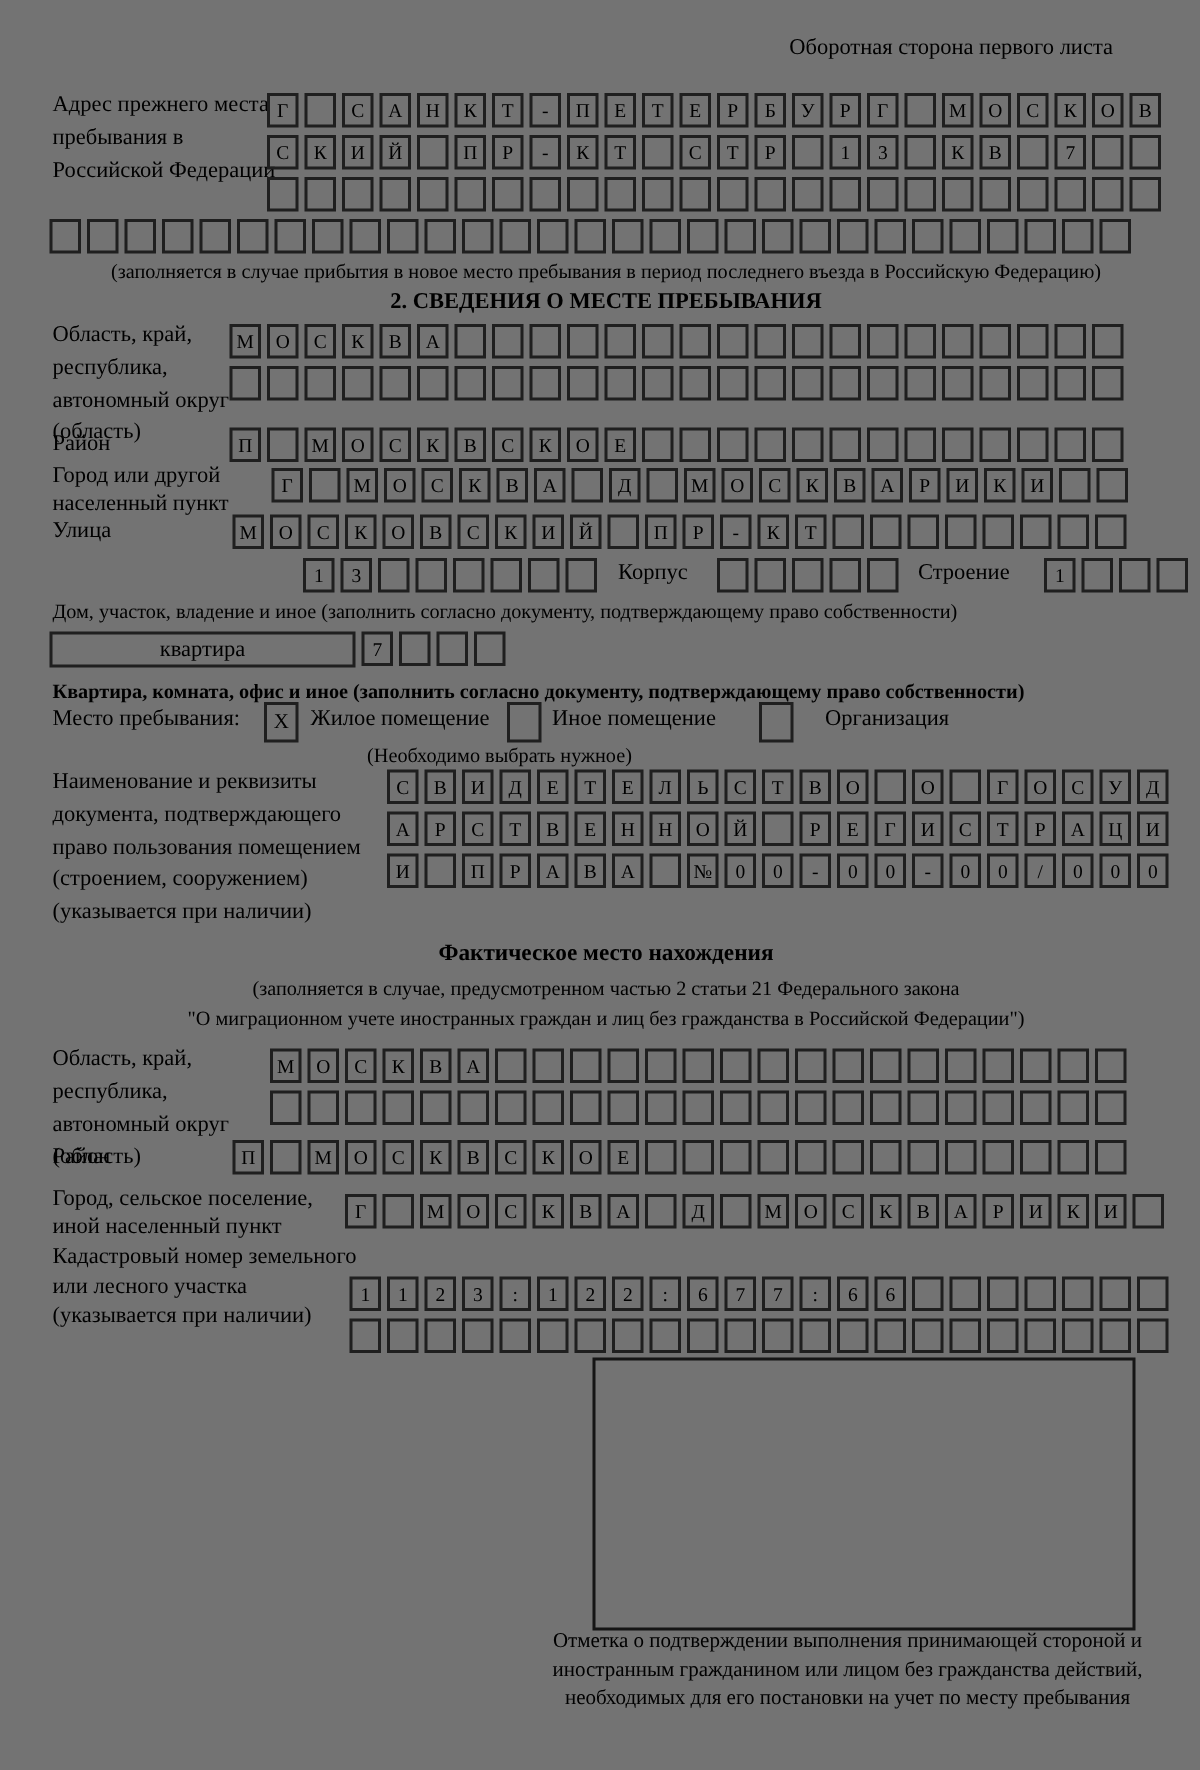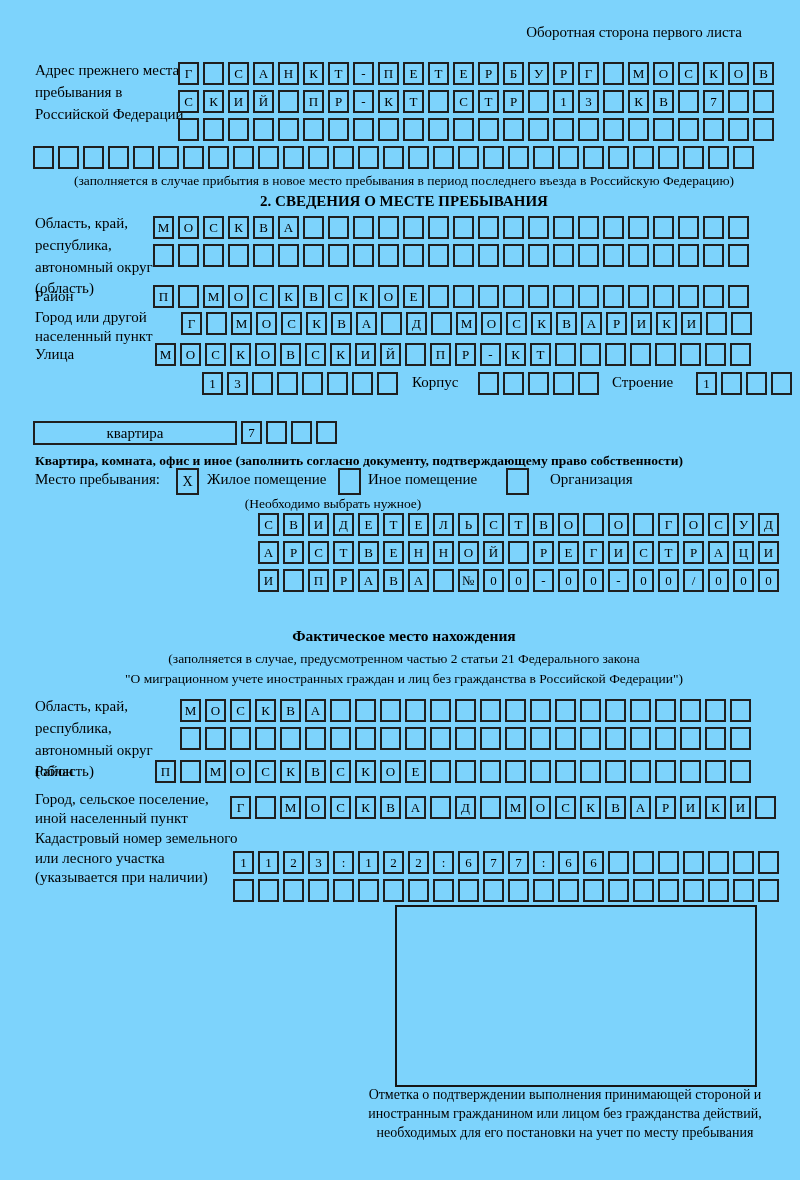--- a/index.html
+++ b/index.html
@@ -1,16 +1,16 @@
 <!DOCTYPE html>
 <html><head>
 <meta charset="utf-8">
 <style>
   html,body{margin:0;padding:0;background:#fff;}
-  #page{position:relative;width:800px;height:1180px;background:#7dd3fc;color:#000;
+  #page{position:relative;width:800px;height:1180px;background:#737373;color:#000;
         font-family:"Liberation Serif",serif;overflow:hidden;}
   .lbl{position:absolute;font-size:15px;line-height:1.45;}
   .cap{position:absolute;font-size:13.5px;}
   .center{left:4px;width:800px;text-align:center;}
   .bold{font-weight:bold;}
   .cellrow{position:absolute;display:flex;}
   .cell{width:17px;height:19px;border:2px solid #1f1f1f;margin-right:4px;flex:none;
         display:flex;align-items:center;justify-content:center;font-size:13px;}
   .widebox{position:absolute;height:20px;border:2px solid #1f1f1f;display:flex;
         align-items:center;justify-content:center;font-size:15px;}
@@ -297,39 +297,41 @@
       <span class="cell"></span>
       <span class="cell"></span>
     </div>
   <div class="inline-lbl" style="left:612px;top:374px;">Строение</div>
   <div class="cellrow" style="left:696px;top:372px;">
       <span class="cell">1</span>
       <span class="cell"></span>
       <span class="cell"></span>
       <span class="cell"></span>
     </div>
+  <div class="cap" style="left:35px;top:400px;">Дом, участок, владение и иное (заполнить согласно документу, подтверждающему право собственности)</div>
 
   <div class="widebox" style="left:33px;top:421px;width:200px;">квартира</div>
   <div class="cellrow" style="left:241px;top:421px;">
       <span class="cell">7</span>
       <span class="cell"></span>
       <span class="cell"></span>
       <span class="cell"></span>
     </div>
   <div class="cap" style="left:35px;top:453px;font-weight:bold;">Квартира, комната, офис и иное (заполнить согласно документу, подтверждающему право собственности)</div>
 
   <div class="inline-lbl" style="left:35px;top:471px;">Место пребывания:</div>
   <div class="checkbox" style="left:176px;top:468px;">X</div>
   <div class="inline-lbl" style="left:207px;top:471px;">Жилое помещение</div>
   <div class="checkbox" style="left:338px;top:468px;"></div>
   <div class="inline-lbl" style="left:368px;top:471px;">Иное помещение</div>
   <div class="checkbox" style="left:506px;top:468px;"></div>
   <div class="inline-lbl" style="left:550px;top:471px;">Организация</div>
   <div class="cap" style="left:33px;top:496px;width:600px;text-align:center;">(Необходимо выбрать нужное)</div>
 
+  <div class="lbl" style="left:35px;top:511px;width:220px;">Наименование и реквизиты документа, подтверждающего право пользования помещением (строением, сооружением) (указывается при наличии)</div>
   <div class="cellrow" style="left:258px;top:513px;">
       <span class="cell">С</span>
       <span class="cell">В</span>
       <span class="cell">И</span>
       <span class="cell">Д</span>
       <span class="cell">Е</span>
       <span class="cell">Т</span>
       <span class="cell">Е</span>
       <span class="cell">Л</span>
       <span class="cell">Ь</span>

